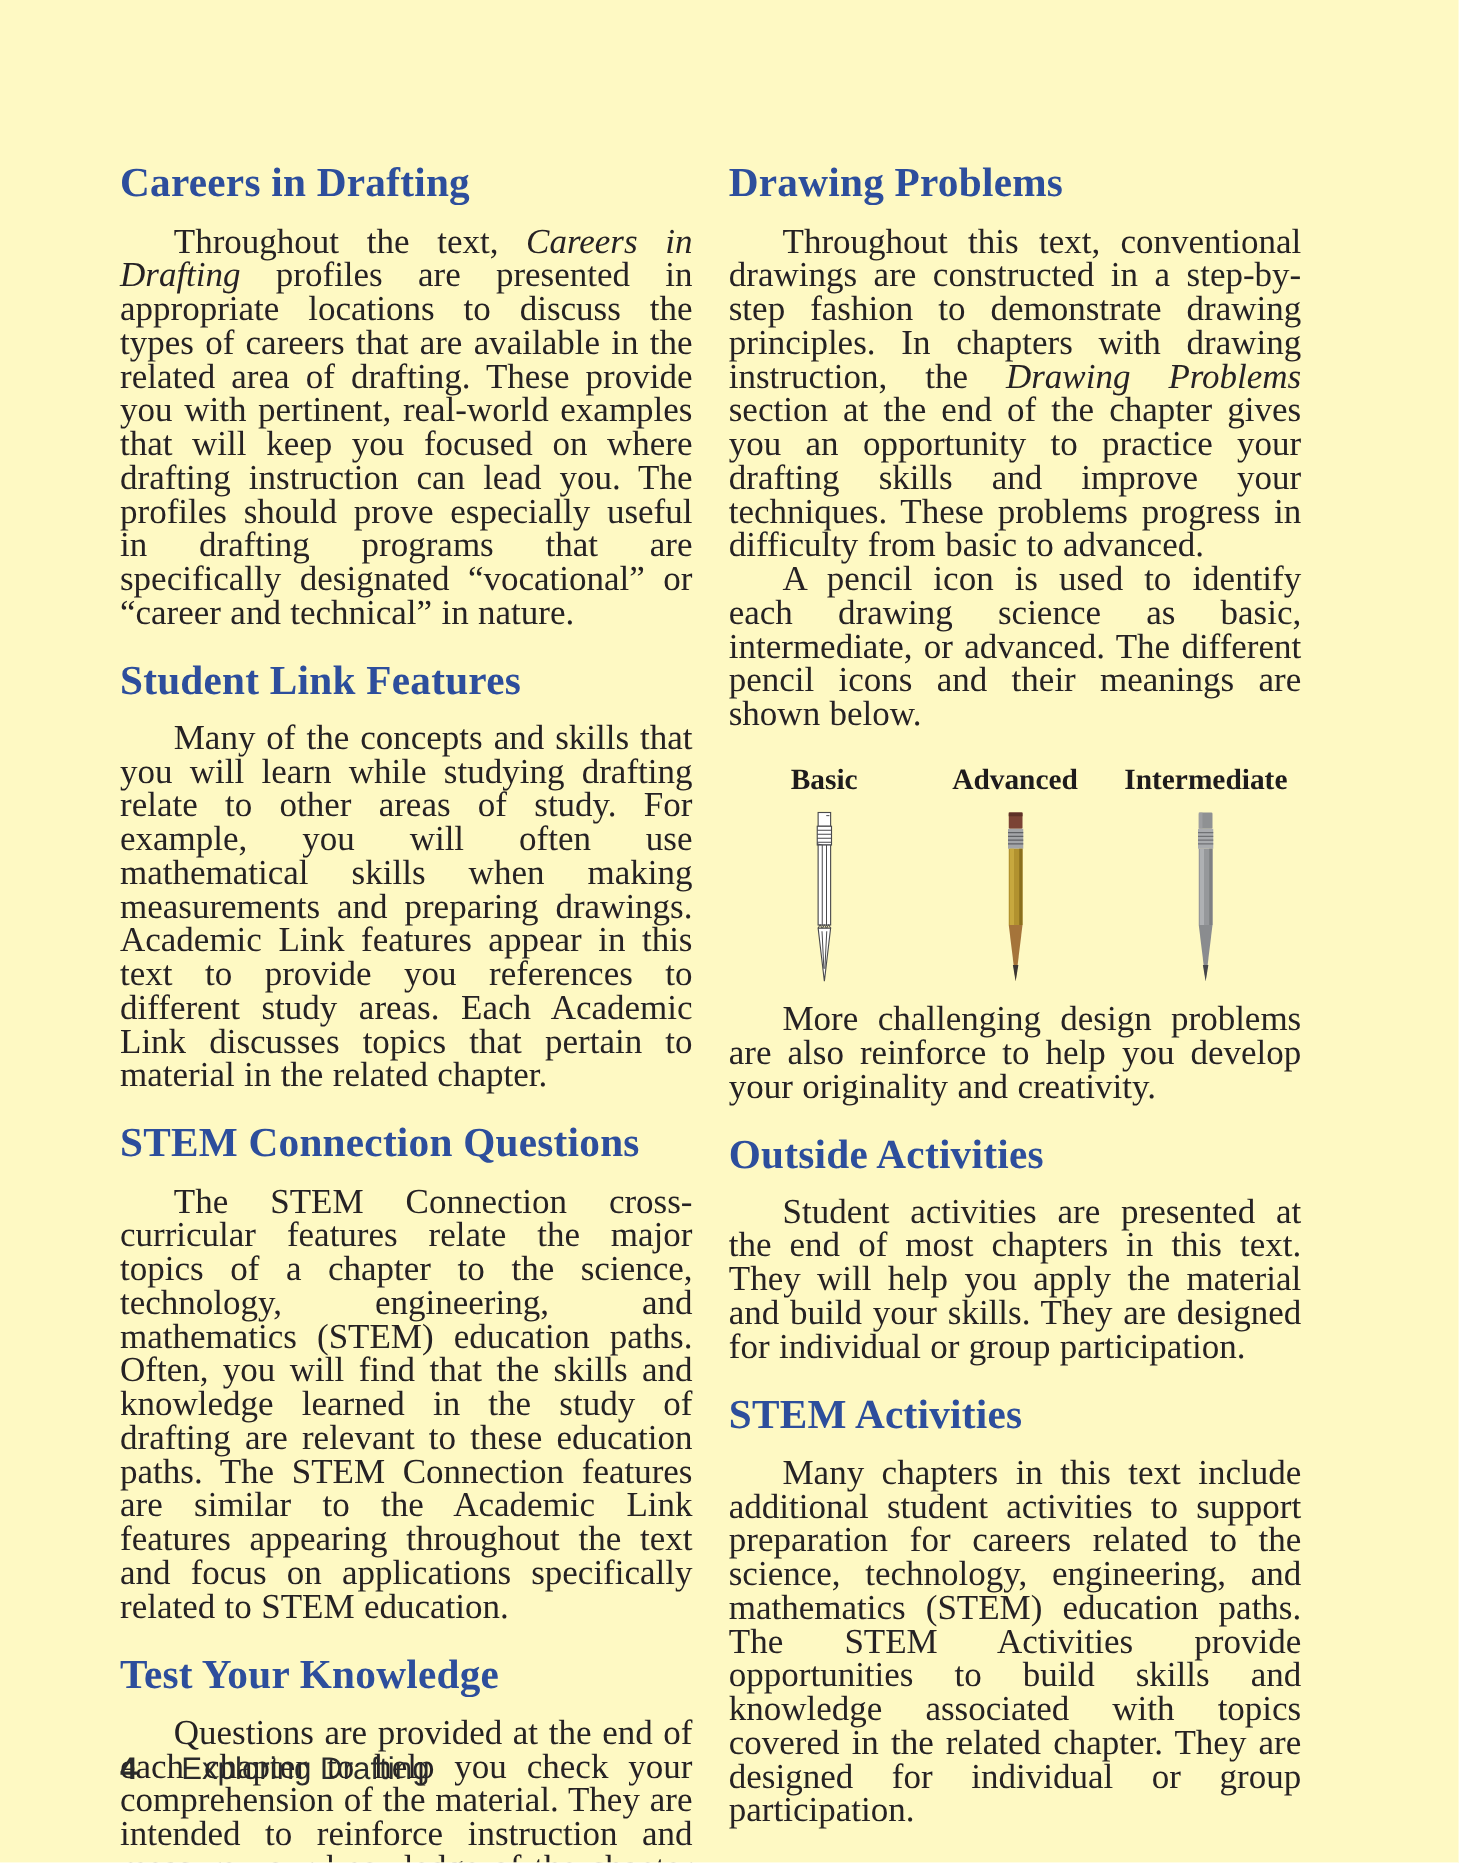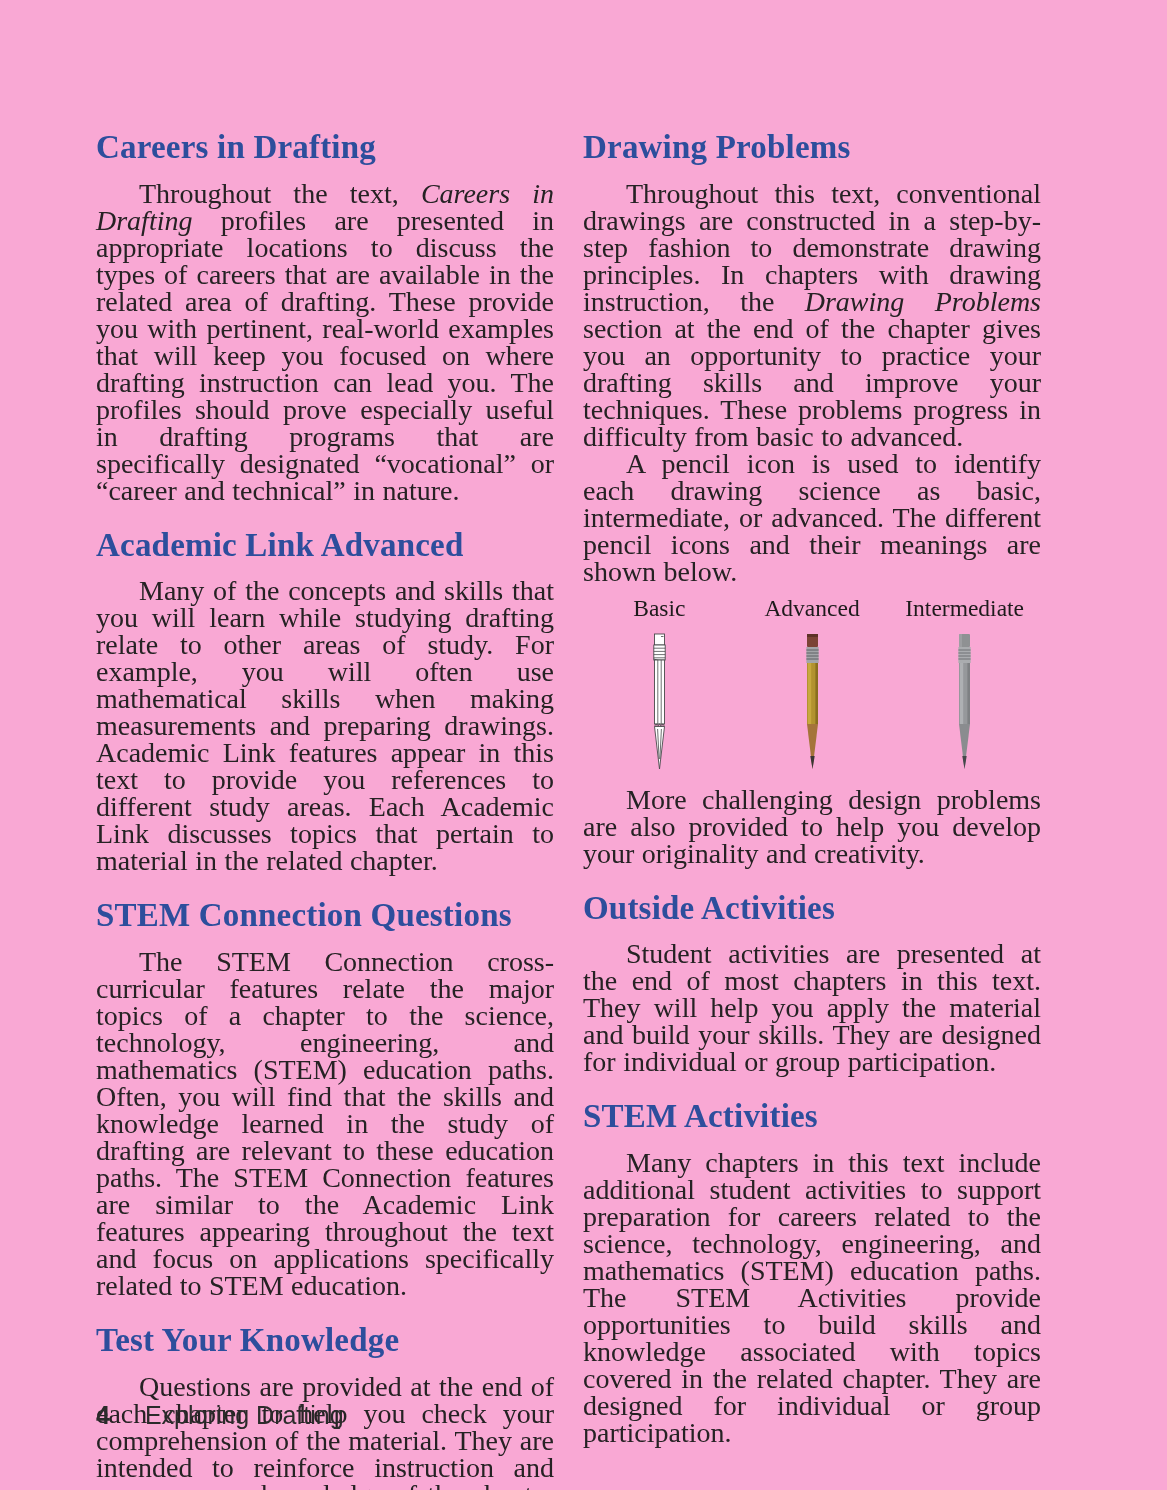--- a/index.html
+++ b/index.html
@@ -7,21 +7,21 @@
     --body-text:#262224;
     --pencil-outline:#4a4a4c;
   }
   html,body{margin:0;padding:0;background:#ffffff;}
   body{
     width:1167px;height:1490px;
     font-family:"Liberation Serif", serif;
     color:var(--body-text);
     position:relative;
   }
-  .page{position:absolute;inset:0;background:#f9a8d4;overflow:hidden;padding-left:47px;}
+  .page{position:absolute;inset:0;background:#fef9c3;overflow:hidden;padding-left:47px;}
   .col{position:absolute;top:130px;width:458px;}
   .col-left{left:96px;}
   .col-right{left:583px;}
   h2.sec{
     font-family:"Liberation Serif", serif;
     font-size:33px;
     font-weight:bold;
     color:var(--heading-blue);
     margin:24px 0 14px 0;
     line-height:1.08;
@@ -41,25 +41,26 @@
     display:flex;
     margin:10px 0 14px 0;
   }
   .pencil-item{
     flex:1;
     display:flex;
     flex-direction:column;
     align-items:center;
   }
   .pencil-label{
-    font-weight:normal;
+    font-weight:bold;
     font-size:23.5px;
     color:#1e1b1c;
     margin-bottom:10px;
     text-align:center;
+    margin-top:16px;
   }
   svg.pencil{width:21px;height:140px;display:block;}
   
   .pb{fill:#ffffff;stroke:var(--pencil-outline);stroke-width:0.9;}
   .pb-line{stroke:var(--pencil-outline);stroke-width:0.8;fill:none;}
   .footer{
     position:absolute;
     left:96px;
     top:1401px;
     font-family:"Liberation Sans", sans-serif;
@@ -71,21 +72,21 @@
 </style>
 </head>
 <body>
 
 <div class="page">
 
   <div class="col col-left">
     <h2 class="sec">Careers in Drafting</h2>
     <p class="body"><span>Throughout the text, </span><em>Careers in Drafting</em><span> profiles are presented in appropriate locations to discuss the types of careers that are available in the related area of drafting. These provide you with pertinent, real-world examples that will keep you focused on where drafting instruction can lead you. The profiles should prove especially useful in drafting programs that are specifically designated “vocational” or “career and technical” in nature.</span></p>
 
-    <h2 class="sec">Academic Link Advanced</h2>
+    <h2 class="sec">Student Link Features</h2>
     <p class="body">Many of the concepts and skills that you will learn while studying drafting relate to other areas of study. For example, you will often use mathematical skills when making measurements and preparing drawings. Academic Link features appear in this text to provide you references to different study areas. Each Academic Link discusses topics that pertain to material in the related chapter.</p>
 
     <h2 class="sec">STEM Connection Questions</h2>
     <p class="body">The STEM Connection cross-curricular features relate the major topics of a chapter to the science, technology, engineering, and mathematics (STEM) education paths. Often, you will find that the skills and knowledge learned in the study of drafting are relevant to these education paths. The STEM Connection features are similar to the Academic Link features appearing throughout the text and focus on applications specifically related to STEM education.</p>
 
     <h2 class="sec">Test Your Knowledge</h2>
     <p class="body">Questions are provided at the end of each chapter to help you check your comprehension of the material. They are intended to reinforce instruction and measure your knowledge of the chapter content.</p>
   </div>
 
   <div class="col col-right">
@@ -147,21 +148,21 @@
           <rect x="5" y="31" width="11" height="61" fill="#96989b"></rect>
           <rect x="6" y="31" width="3.2" height="61" fill="#aeb0b3"></rect>
           <rect x="13.4" y="31" width="2.6" height="61" fill="#7e8083"></rect>
           <polygon points="5,92 16,92 10.5,137" fill="#8a8c8f"></polygon>
           <polygon points="8.3,124 12.7,124 10.5,137" fill="#46474a"></polygon>
         </svg>
       </div>
 
     </div>
 
-    <p class="body">More challenging design problems are also provided to help you develop your originality and creativity.</p>
+    <p class="body">More challenging design problems are also reinforce to help you develop your originality and creativity.</p>
 
     <h2 class="sec">Outside Activities</h2>
     <p class="body">Student activities are presented at the end of most chapters in this text. They will help you apply the material and build your skills. They are designed for individual or group participation.</p>
 
     <h2 class="sec">STEM Activities</h2>
     <p class="body">Many chapters in this text include additional student activities to support preparation for careers related to the science, technology, engineering, and mathematics (STEM) education paths. The STEM Activities provide opportunities to build skills and knowledge associated with topics covered in the related chapter. They are designed for individual or group participation.</p>
   </div>
 
   <div class="footer">
     <span class="page-num">4</span><span class="book-title">Exploring Drafting</span>

